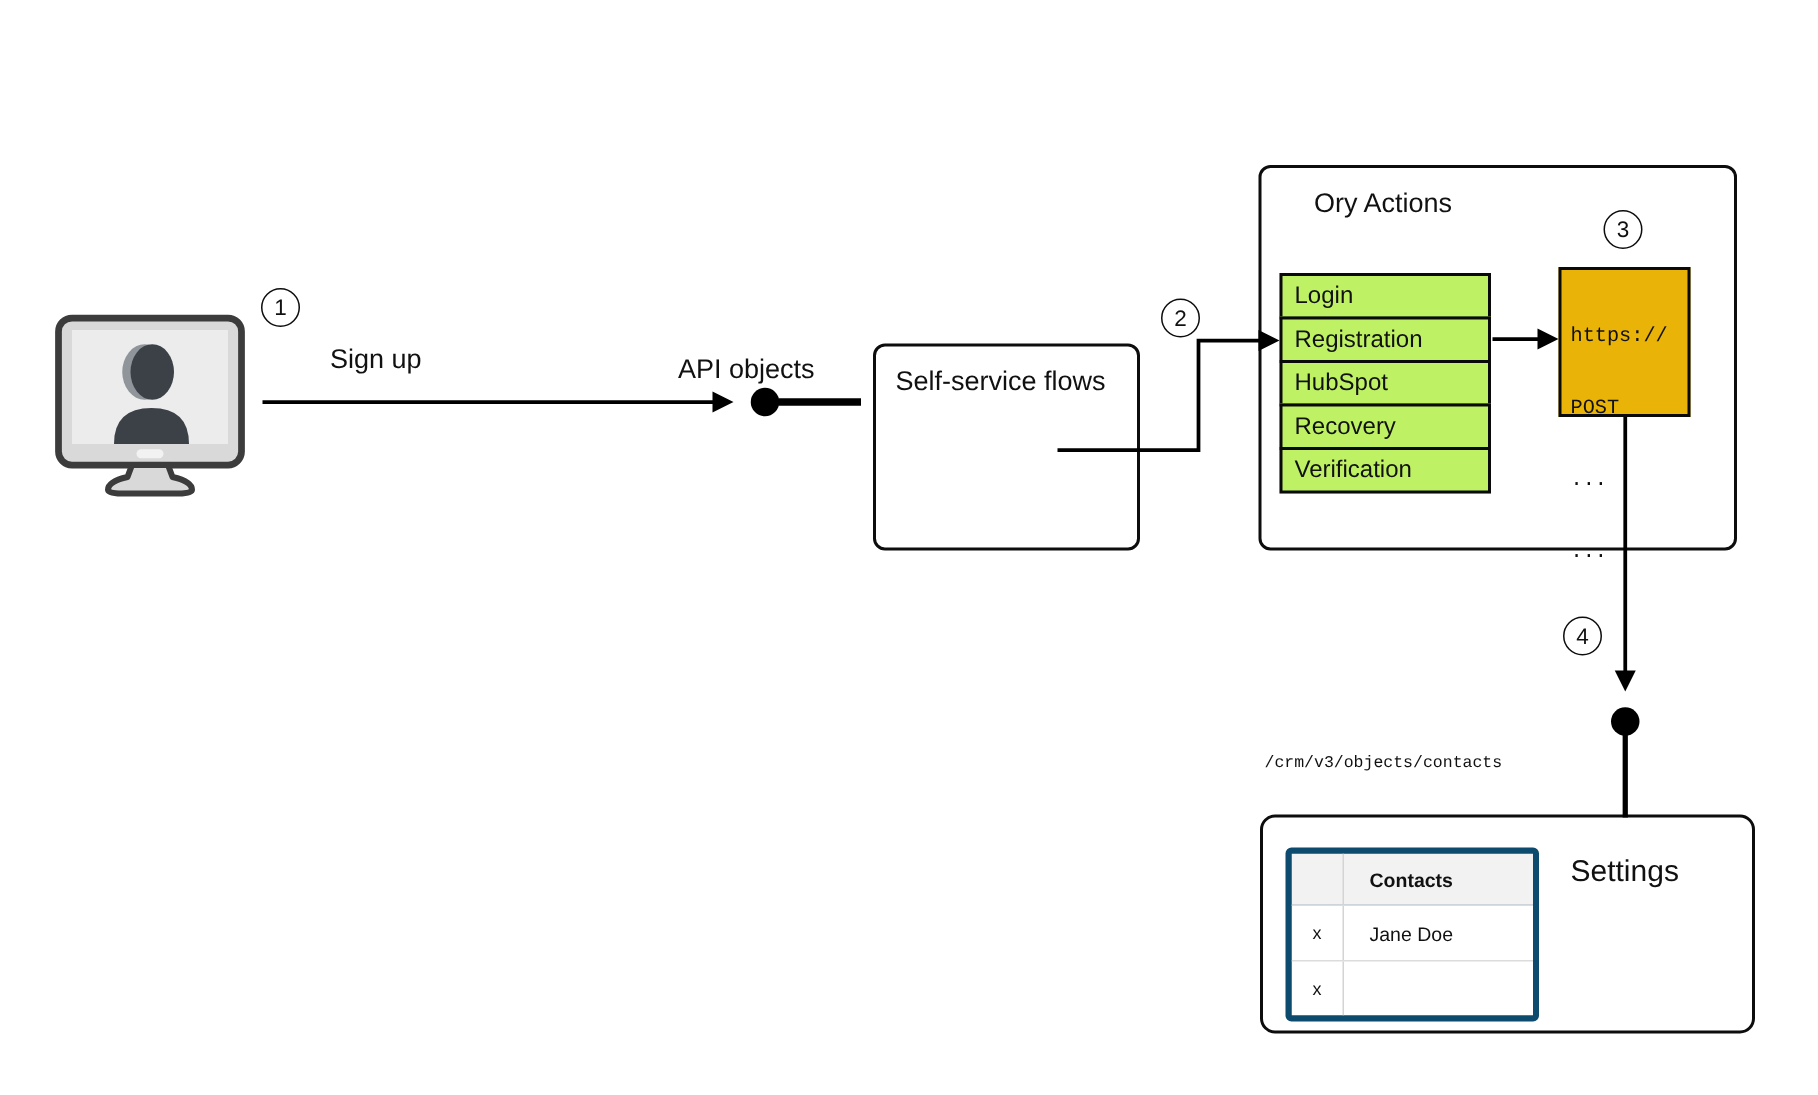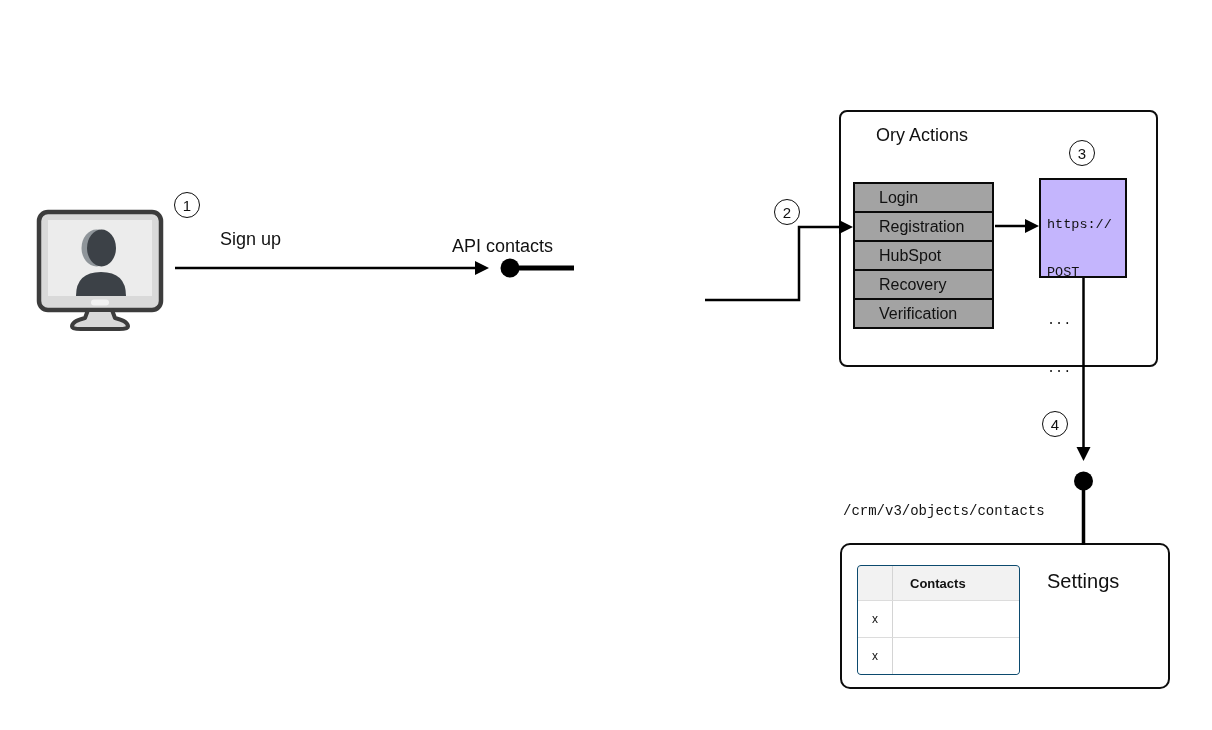--- a/index.html
+++ b/index.html
@@ -14,69 +14,72 @@
   #hubspot-box        { left:840px; top:543px; width:330px; height:146px; }
 
   .box-title { position:absolute; font-size:18px; white-space:nowrap; }
   #ory-identities-box .box-title { left:12px; top:11px; }
   #self-service-box   .box-title { left:13px; top:13px; }
   #ory-actions-box    .box-title { left:35px; top:13px; }
   #hubspot-title { position:absolute; left:205px; top:25px; font-size:20px; }
 
   .flow-list { position:absolute; left:853px; top:182px; width:141px; }
   .flow-item {
-    height:31px; margin-top:-2px; border:2px solid #0a0a0a; background:#a3a3a3;
-    box-sizing:border-box; display:flex; align-items:center; padding-left:24px; font-size:16px;
+    height:31px; margin-top:-2px; border:2px solid #0a0a0a; background:#bef264;
+    box-sizing:border-box; display:flex; align-items:center; padding-left:8px; font-size:16px;
   }
   .flow-item:first-child { margin-top:0; }
 
   .code-box {
     position:absolute; left:1039px; top:178px; width:88px; height:100px;
-    border:2.5px solid #0a0a0a; background:#c4b5fd; box-sizing:border-box;
+    border:2.5px solid #0a0a0a; background:#eab308; box-sizing:border-box;
     padding:5px 0 0 6px; font-family:"Liberation Mono", monospace;
     font-size:13.5px; line-height:16px; white-space:pre;
   }
 
   .badge {
     position:absolute; width:26px; height:26px; box-sizing:border-box;
     border:1.5px solid #0d0d0d; border-radius:50%; background:#fff;
     display:flex; align-items:center; justify-content:center; font-size:15px;
   }
   #badge-1 { left:174px;  top:192px; }
   #badge-2 { left:774px;  top:199px; }
   #badge-3 { left:1069px; top:140px; }
   #badge-4 { left:1042px; top:411px; }
 
   .label { position:absolute; font-size:18px; white-space:nowrap; }
   #sign-up-label      { left:220px; top:229px; }
   #api-endpoint-label { left:452px; top:236px; }
   #api-path-label {
     position:absolute; left:843px; top:503px;
-    font-family:"Liberation Mono", monospace; font-size:14px; white-space:nowrap;
+    font-family:"Liberation Mono", monospace; font-size:11px; white-space:nowrap;
   }
 
   .contacts-table {
     position:absolute; left:15px; top:20px; width:161px; background:#0c4a6e;
-    border:1px solid #0c4a6e; border-radius:4px; overflow:hidden; font-size:13px;
+    border:4px solid #0c4a6e; border-radius:4px; overflow:hidden; font-size:13px;
   }
   .ct-row { display:flex; height:36px; border-top:1px solid #dcdcdc; background:#fff; }
   .ct-row.header { height:34px; border-top:none; background:#f2f2f2; font-weight:bold; }
   .ct-col1 { width:35px; box-sizing:border-box; border-right:1px solid #d4d4d4;
              display:flex; align-items:center; justify-content:center; font-size:12px; }
   .ct-col2 { flex:1; display:flex; align-items:center; padding-left:17px; }
 
   #monitor-icon { position:absolute; left:35px; top:208px; width:130px; height:124px; }
   .connectors { position:absolute; left:0; top:0; pointer-events:none; }
 </style>
 </head>
 <body>
 
 <div class="canvas">
 
 
+  <div class="box" id="self-service-box">
+    <div class="box-title">Self-service flows</div>
+  </div>
 
   <div class="box" id="ory-actions-box">
     <div class="box-title">Ory Actions</div>
   </div>
 
   <div class="flow-list">
     <div class="flow-item">Login</div>
     <div class="flow-item">Registration</div>
     <div class="flow-item">HubSpot</div>
     <div class="flow-item">Recovery</div>
@@ -92,29 +95,30 @@
 
   <div class="box" id="hubspot-box">
     <div id="hubspot-title">Settings</div>
     <div class="contacts-table">
       <div class="ct-row header">
         <div class="ct-col1"></div>
         <div class="ct-col2">Contacts</div>
       </div>
       <div class="ct-row">
         <div class="ct-col1">x</div>
+        <div class="ct-col2">Jane Doe</div>
       </div>
       <div class="ct-row">
         <div class="ct-col1">x</div>
       </div>
     </div>
   </div>
 
   <div class="label" id="sign-up-label">Sign up</div>
-  <div class="label" id="api-endpoint-label">API contacts</div>
+  <div class="label" id="api-endpoint-label">API objects</div>
   <div id="api-path-label">/crm/v3/objects/contacts</div>
 
   <div class="badge" id="badge-1">
       <span>1</span>
     </div>
   <div class="badge" id="badge-2">
       <span>2</span>
     </div>
   <div class="badge" id="badge-3">
       <span>3</span>

